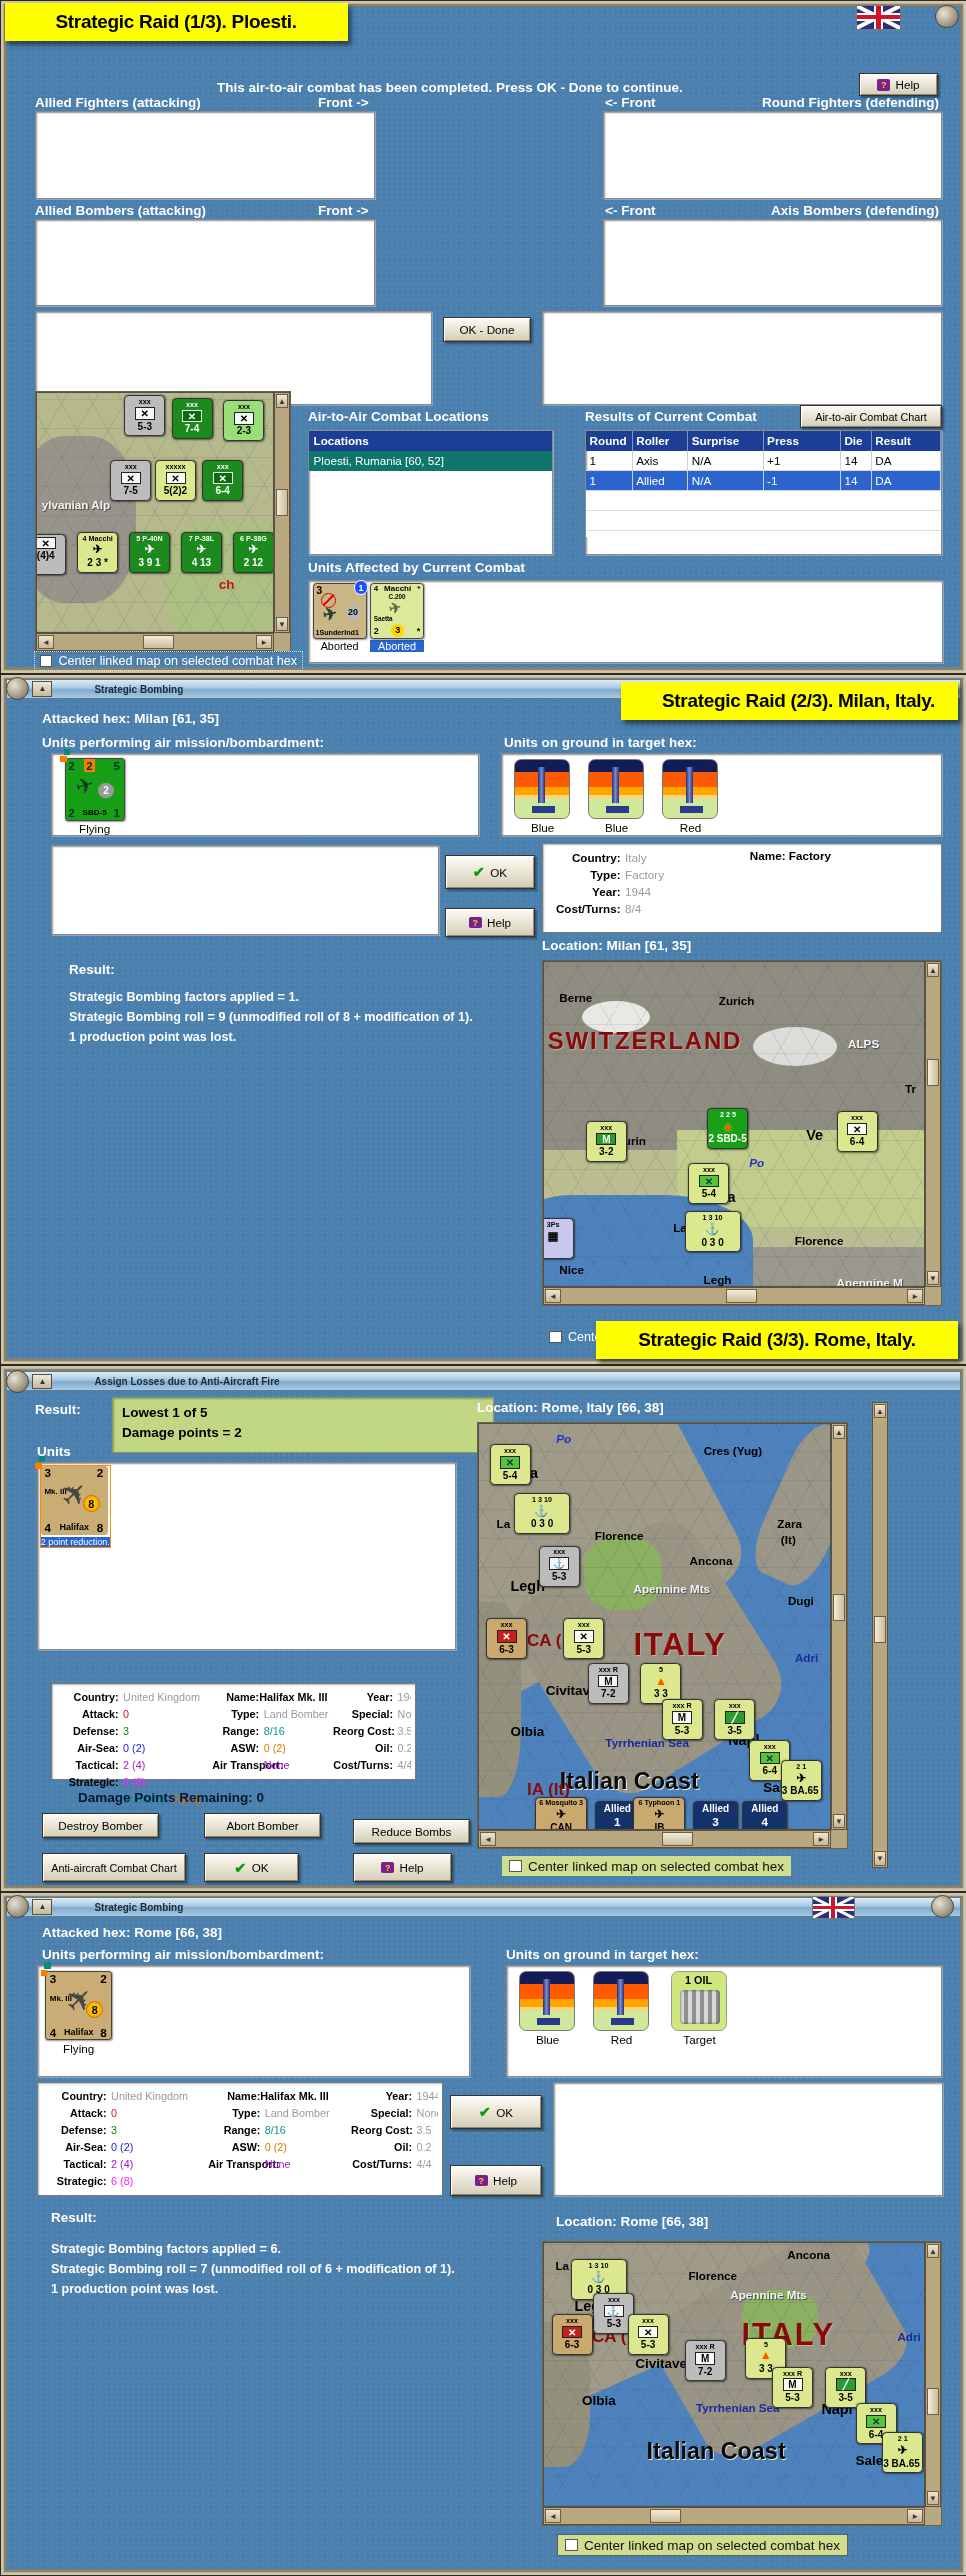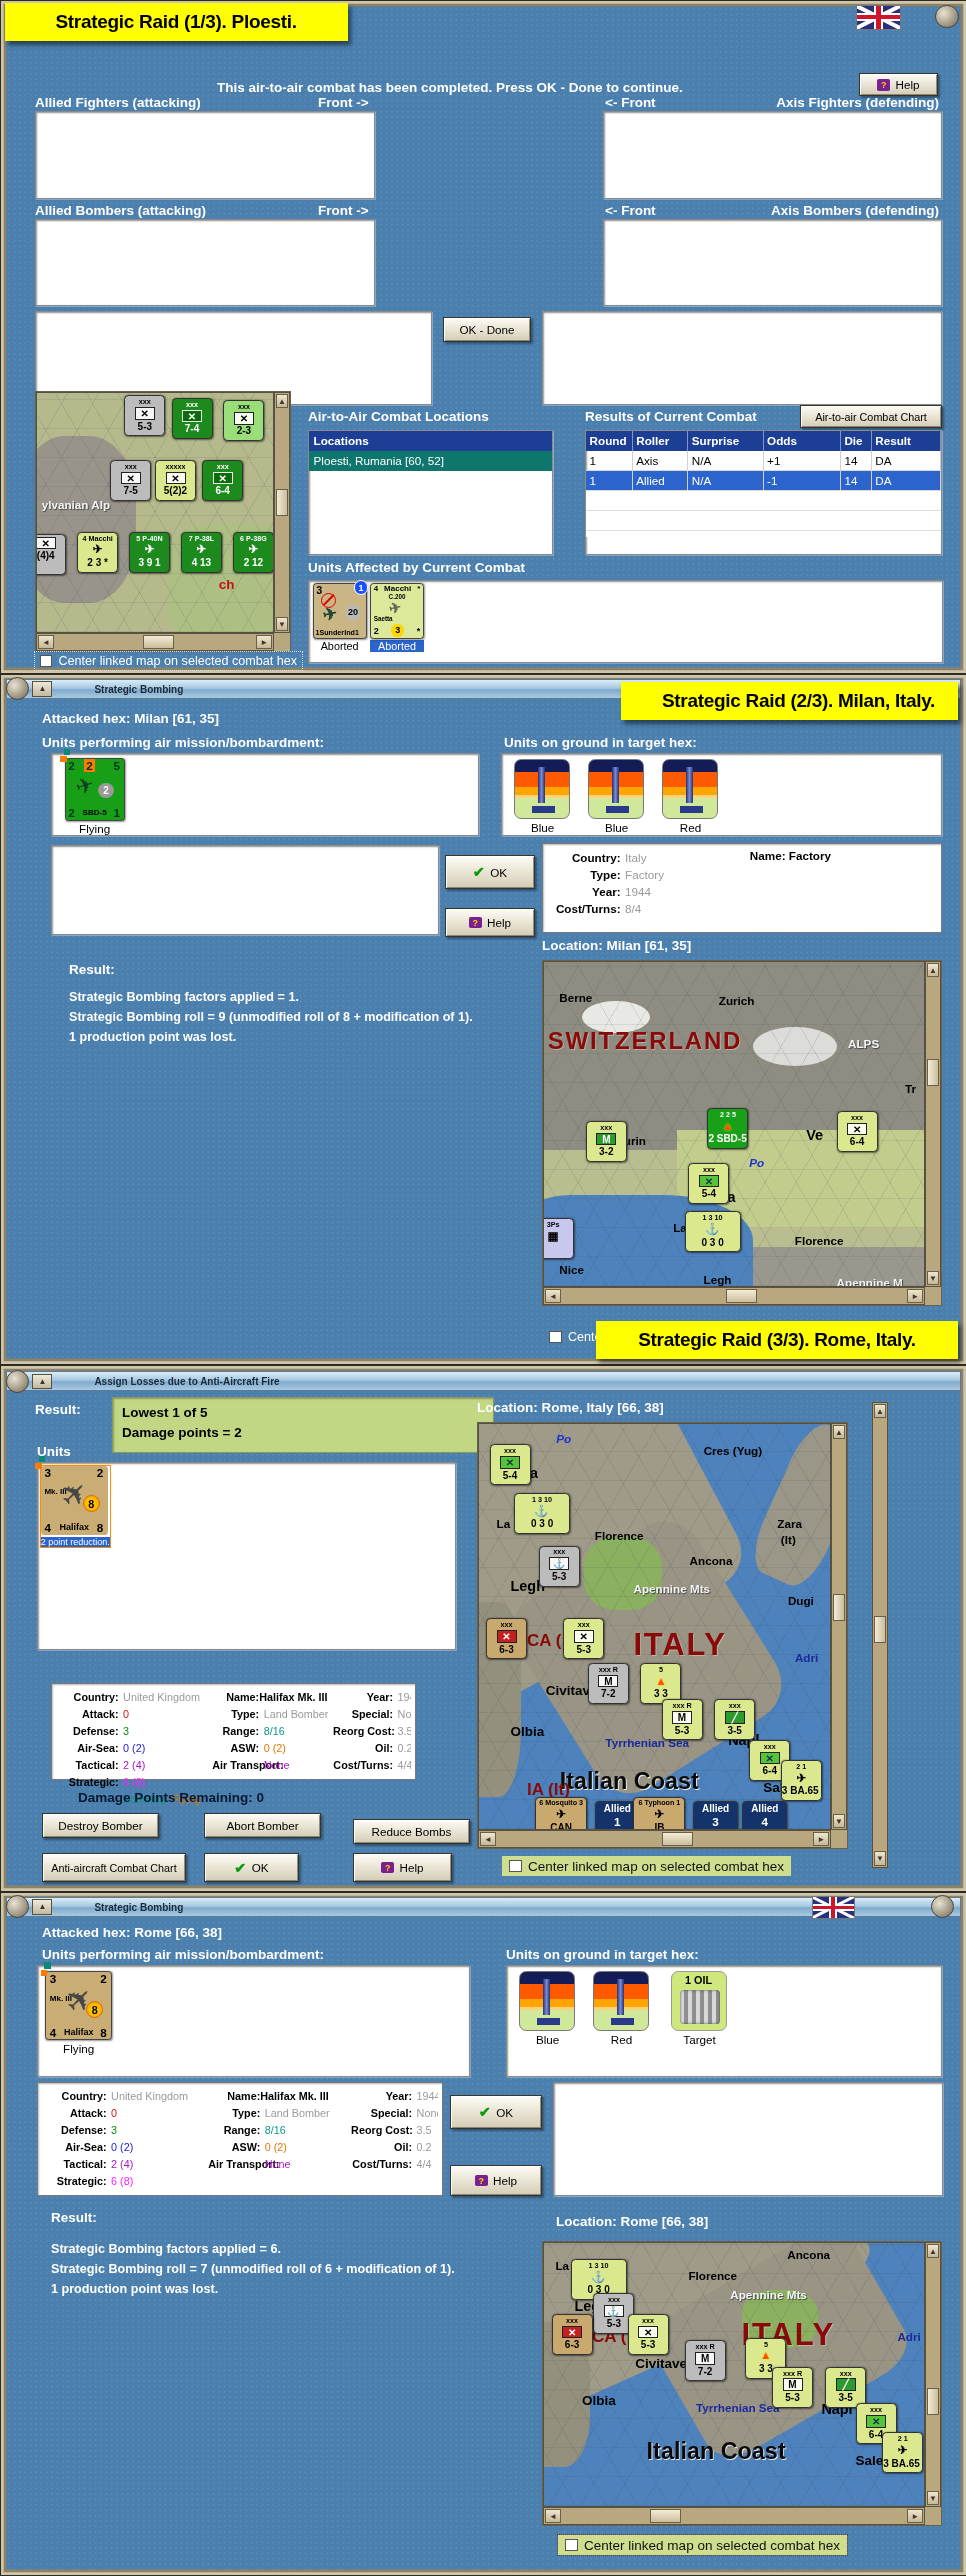--- a/index.html
+++ b/index.html
@@ -209,21 +209,21 @@
 
     <div class="h" style="left:216px;top:79px;">This air-to-air combat has been completed.  Press OK - Done to continue.</div>
     <div class="btn" style="left:858px;top:72px;width:79px;height:23.4px;">
         <span class="bk">?</span>
         <span>Help</span>
       </div>
 
     <div class="h" style="left:34px;top:94px;">Allied Fighters (attacking)</div>
     <div class="h" style="left:317px;top:94px;">Front -&gt;</div>
     <div class="h" style="left:604px;top:94px;">&lt;- Front</div>
-    <div class="h" style="right:27px;top:94px;">Axis Fighters (defending)</div>
+    <div class="h" style="right:27px;top:94px;">Round Fighters (defending)</div>
     <div class="wbox" style="left:34px;top:110px;width:340px;height:88px;"></div>
     <div class="wbox" style="left:602px;top:110px;width:339px;height:88px;"></div>
 
     <div class="h" style="left:34px;top:202px;">Allied Bombers (attacking)</div>
     <div class="h" style="left:317px;top:202px;">Front -&gt;</div>
     <div class="h" style="left:604px;top:202px;">&lt;- Front</div>
     <div class="h" style="right:27px;top:202px;">Axis Bombers (defending)</div>
     <div class="wbox" style="left:34px;top:218px;width:340px;height:87px;"></div>
     <div class="wbox" style="left:602px;top:218px;width:339px;height:87px;"></div>
 
@@ -322,21 +322,21 @@
       </div>
     </div>
 
     <div class="h" style="left:584px;top:408px;">Results of Current Combat</div>
     <div class="btn" style="left:799px;top:404px;width:142px;height:23.4px;font-size:10.8px;">Air-to-air Combat Chart</div>
     <div class="wbox rt" style="left:584px;top:429px;width:357px;height:125px;padding:0;">
       <div class="rrow rhead">
         <span>Round</span>
           <span>Roller</span>
           <span>Surprise</span>
-          <span>Odds</span>
+          <span>Press</span>
           <span>Die</span>
           <span>Result</span>
       </div>
       <div>
         <div class="rrow data">
             <span>1</span>
             <span>Axis</span>
             <span>N/A</span>
             <span>+1</span>
             <span>14</span>

